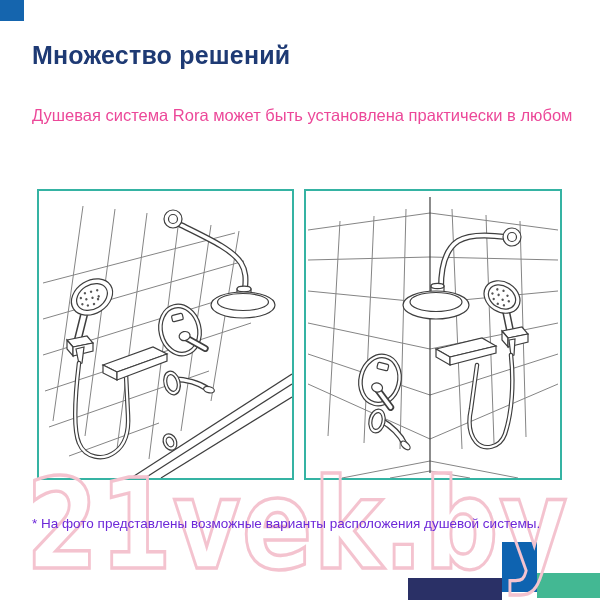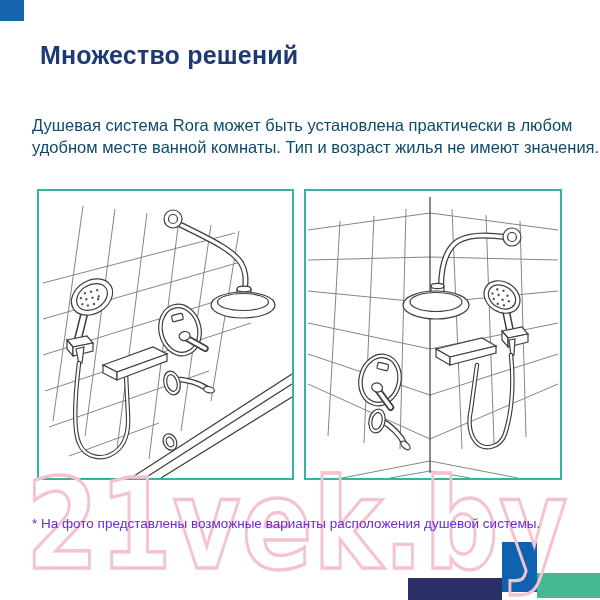--- a/index.html
+++ b/index.html
@@ -1,27 +1,27 @@
 <!DOCTYPE html>
 <html><head>
 <meta charset="utf-8">
 <style>
   html,body{margin:0;padding:0;background:#e8e8e8;}
   .page{position:relative;width:600px;height:600px;background:#ffffff;overflow:hidden;
         font-family:"Liberation Sans", sans-serif;}
   .corner-square{position:absolute;left:0;top:0;width:24px;height:21px;background:#1565ae;}
   .title{position:absolute;left:32px;top:41px;font-size:25px;font-weight:bold;color:#1e3a74;
-         white-space:nowrap;letter-spacing:0.2px;margin-left:8px;}
+         white-space:nowrap;letter-spacing:0.2px;}
   .logo{position:absolute;left:408px;top:27px;width:170px;height:46px;}
   .logo-text{display:inline-block;font-family:"DejaVu Sans", sans-serif;font-weight:bold;
              font-size:36px;line-height:44px;color:#22386c;letter-spacing:-0.5px;
              transform:scaleX(0.91);transform-origin:left top;}
   .logo-dot{position:absolute;left:35px;top:6px;width:7px;height:7px;background:#2fae85;}
   .logo-reg{position:absolute;left:152px;top:3px;font-size:12px;color:#22386c;font-weight:bold;}
-  .intro{position:absolute;left:32px;top:114px;color:#0c4a6e;font-size:16.5px;line-height:22px;}
+  .intro{position:absolute;left:32px;top:104px;color:#ec4899;font-size:16.5px;line-height:22px;}
   .intro div{white-space:nowrap;}
   .panel{position:absolute;top:189px;height:287px;border:2px solid #35b3a3;background:#fff;}
   .panel-left{left:37px;width:253px;}
   .panel-right{left:304px;width:254px;}
   .watermark{position:absolute;left:26px;top:462px;z-index:4;pointer-events:none;
              font-family:"DejaVu Sans", sans-serif;font-weight:bold;font-size:112px;line-height:1;
              letter-spacing:1px;color:transparent;-webkit-text-stroke:3px #f4c3cf;
              transform:scale(0.93,1.12);transform-origin:left top;white-space:nowrap;}
   .footnote{position:absolute;left:32px;top:516px;z-index:5;font-size:13.5px;color:#6d28d9;
             white-space:nowrap;}
@@ -47,21 +47,20 @@
 
 <div class="page">
 
   <div class="corner-square"></div>
 
   <div class="title">Множество решений</div>
 
 
   <div class="intro">
     <div>Душевая система Rora может быть установлена практически в любом</div>
-    <div>удобном месте ванной комнаты. Тип и возраст жилья не имеют значения.</div>
   </div>
 
   <div class="panel panel-left">
     <svg width="253" height="287" viewBox="0 0 253 287">
 
       <g class="tile">
         <line x1="14" y1="230" x2="44" y2="15"></line>
         <line x1="46" y1="245" x2="76" y2="18"></line>
         <line x1="78" y1="258" x2="108" y2="22"></line>
         <line x1="110" y1="268" x2="140" y2="28"></line>

